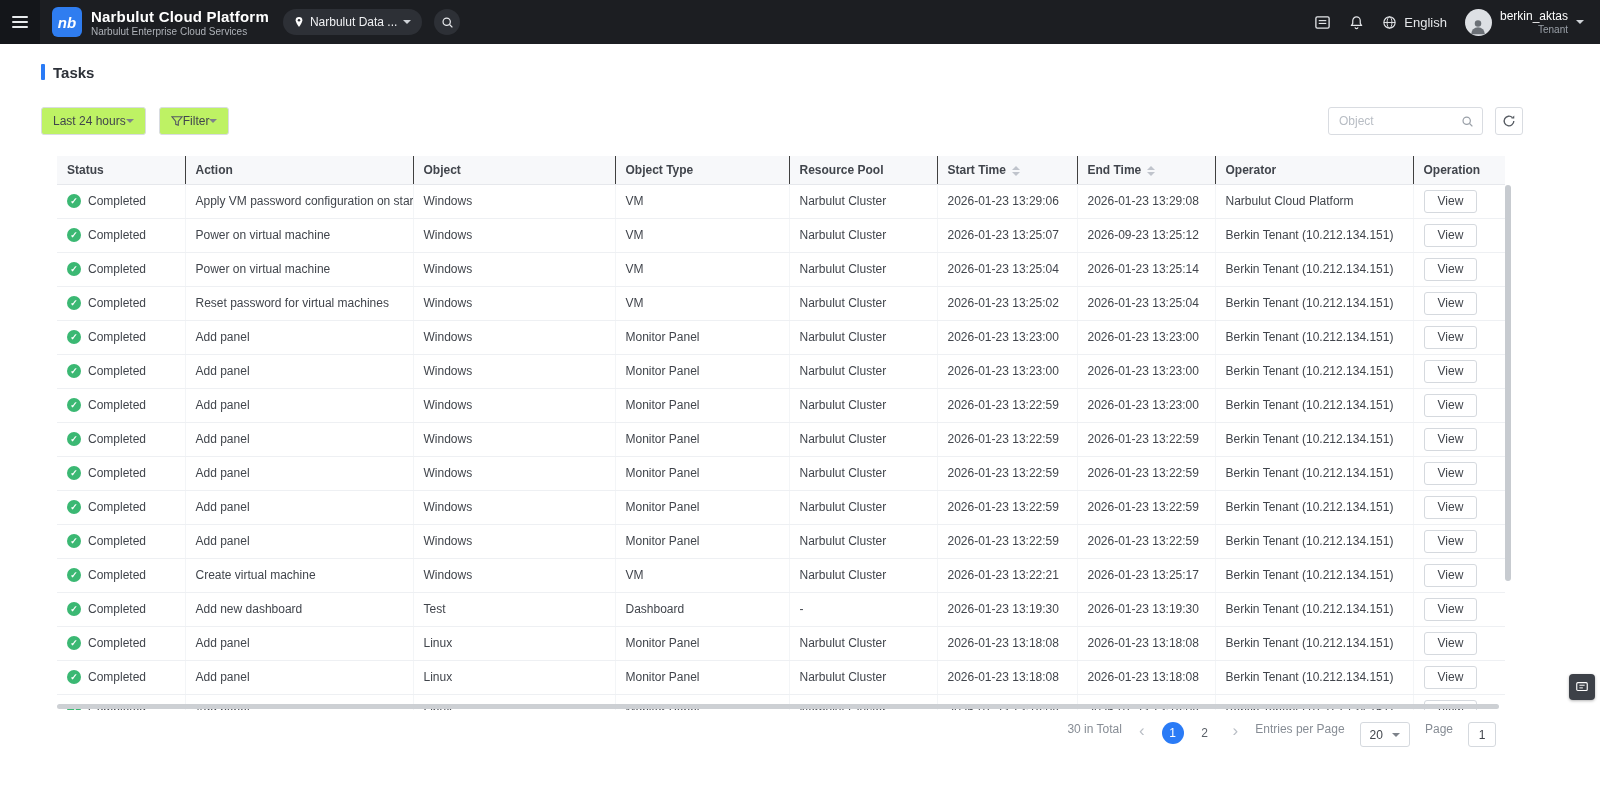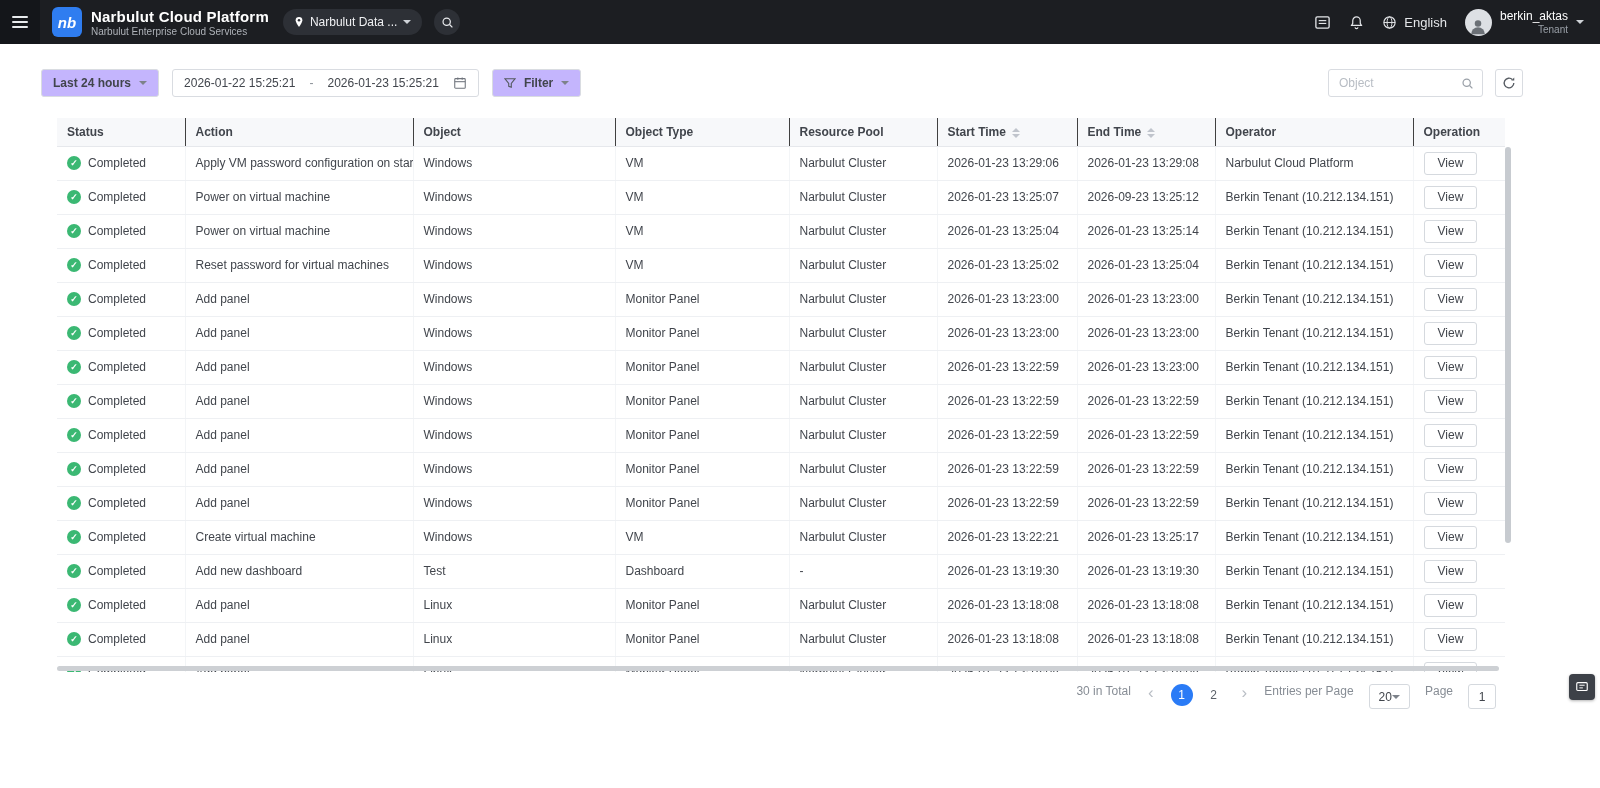--- a/index.html
+++ b/index.html
@@ -28,21 +28,21 @@
 
   
   .page-title-row { margin:18px 0 0 41px; display:flex; align-items:center; height:20px; }
   .accent { width:4px; height:16px; background:#2a7bf6; margin-right:8px; border-radius:1px; }
   .page-title-row h1 { font-size:15px; font-weight:700; color:#2d3138; }
 
   
   .toolbar { margin:25px 77px 0 41px; display:flex; justify-content:space-between; align-items:center; }
   .toolbar-left { display:flex; align-items:center; gap:13px; }
   .toolbar-right { display:flex; align-items:center; }
-  .btn { height:28px; background:#c4b5fd; border:1px solid #d9dce1; border-radius:3px; display:inline-flex; align-items:center; gap:8px; padding:0 11px; font-size:12px; color:#41454c; cursor:pointer; font-family:inherit; white-space:nowrap;font-weight:bold; }
+  .btn { height:28px; background:#bef264; border:1px solid #d9dce1; border-radius:3px; display:inline-flex; align-items:center; padding:0 11px; font-size:12px; color:#41454c; cursor:pointer; font-family:inherit; white-space:nowrap; }
   .caret-dark { width:0; height:0; border-left:4px solid transparent; border-right:4px solid transparent; border-top:4px solid #7d828a; }
   .date-range { height:28px; border:1px solid #d9dce1; border-radius:3px; display:flex; align-items:center; gap:14px; padding:0 11px; font-size:12px; color:#41454c; background:#fff; cursor:pointer; white-space:nowrap; }
   .date-range .cal { color:#6f747c; display:flex; }
   .date-sep { color:#8a9097; }
   .search-box { position:relative; width:155px; height:28px; }
   .search-box input { width:100%; height:100%; border:1px solid #d9dce1; border-radius:3px; padding:0 28px 0 10px; font-size:12px; color:#41454c; font-family:inherit; outline:none; }
   .search-box input::placeholder { color:#b8bdc4; }
   .search-box .mag { position:absolute; right:9px; top:7px; color:#9aa0a8; cursor:pointer; }
   .refresh { width:28px; height:28px; border:1px solid #d9dce1; border-radius:3px; background:#fff; display:flex; align-items:center; justify-content:center; color:#555a61; cursor:pointer; margin-left:12px; }
 
@@ -71,21 +71,21 @@
   .sorter .down { border-top:4px solid #c0c4cc; }
   .vscroll { position:absolute; right:1px; top:29px; width:6px; height:396px; background:#c7cbd0; border-radius:3px; cursor:pointer; }
   .hscroll { position:absolute; left:0; bottom:1px; height:5px; width:1442px; background:#cdd0d4; border-radius:3px; cursor:pointer; }
 
   
   .pagination { margin:12px 104px 0 0; display:flex; justify-content:flex-end; align-items:flex-start; gap:15px; font-size:12px; color:#878d95; }
   .pg-arrow { color:#b9bec5; font-size:17px; cursor:pointer; line-height:1; padding:0 2px; }
   .pages { display:flex; gap:10px; align-items:center; }
   .pg-num { min-width:22px; height:22px; border-radius:50%; display:flex; align-items:center; justify-content:center; font-size:12px; color:#5a6068; cursor:pointer; }
   .pg-num.active { background:#2a7bf6; color:#fff; }
-  .select { height:25px; border:1px solid #d5d9de; border-radius:3px; background:#fff; display:flex; align-items:center; padding:0 9px; color:#41454c; cursor:pointer; font-size:12px; }
+  .select { height:25px; border:1px solid #d5d9de; border-radius:3px; background:#fff; display:flex; align-items:center; gap:9px; padding:0 9px; color:#41454c; cursor:pointer; font-size:12px; }
   .page-input { width:28px; height:25px; border:1px solid #d5d9de; border-radius:3px; text-align:center; font-size:12px; color:#41454c; font-family:inherit; outline:none; background:#fff; }
 
   .float-widget { position:absolute; right:5px; bottom:88px; width:26px; height:26px; background:#3d4148; border-radius:4px; display:flex; align-items:center; justify-content:center; cursor:pointer; box-shadow:0 1px 3px rgba(0,0,0,.3); }
 </style>
 </head>
 <body>
 
 <header class="navbar">
   <div class="hamburger">
     <span class="bars">
@@ -151,40 +151,31 @@
       <span class="user-text">
         <span class="user-name">berkin_aktas</span>
         <span class="user-role">Tenant</span>
       </span>
       <span class="caret"></span>
     </div>
   </div>
 </header>
 
 <main>
+  <div class="page-title-row">
+    <span class="accent"></span>
+    <h1>Tasks</h1>
+  </div>
 
   <div class="toolbar">
     <div class="toolbar-left">
       <button class="btn">
         <span>Last 24 hours</span>
         <span class="caret-dark"></span>
       </button>
-      <div class="date-range">
-        <span>2026-01-22 15:25:21</span>
-        <span class="date-sep">-</span>
-        <span>2026-01-23 15:25:21</span>
-        <span class="cal">
-          <svg viewBox="0 0 16 16" width="14" height="14">
-              <rect x="2" y="3" width="12" height="11" rx="1" fill="none" stroke="currentColor" stroke-width="1.2"></rect>
-              <line x1="2" y1="6.5" x2="14" y2="6.5" stroke="currentColor" stroke-width="1.2"></line>
-              <line x1="5.5" y1="1.8" x2="5.5" y2="4.3" stroke="currentColor" stroke-width="1.2"></line>
-              <line x1="10.5" y1="1.8" x2="10.5" y2="4.3" stroke="currentColor" stroke-width="1.2"></line>
-            </svg>
-        </span>
-      </div>
       <button class="btn">
         <span style="display:flex;color:#555a61;">
           <svg viewBox="0 0 14 14" width="12" height="12">
               <path d="M1 2h12L8.5 7.5V12l-3-1.2V7.5z" fill="none" stroke="currentColor" stroke-width="1.3"></path>
             </svg>
         </span>
         <span>Filter</span>
         <span class="caret-dark"></span>
       </button>
     </div>

